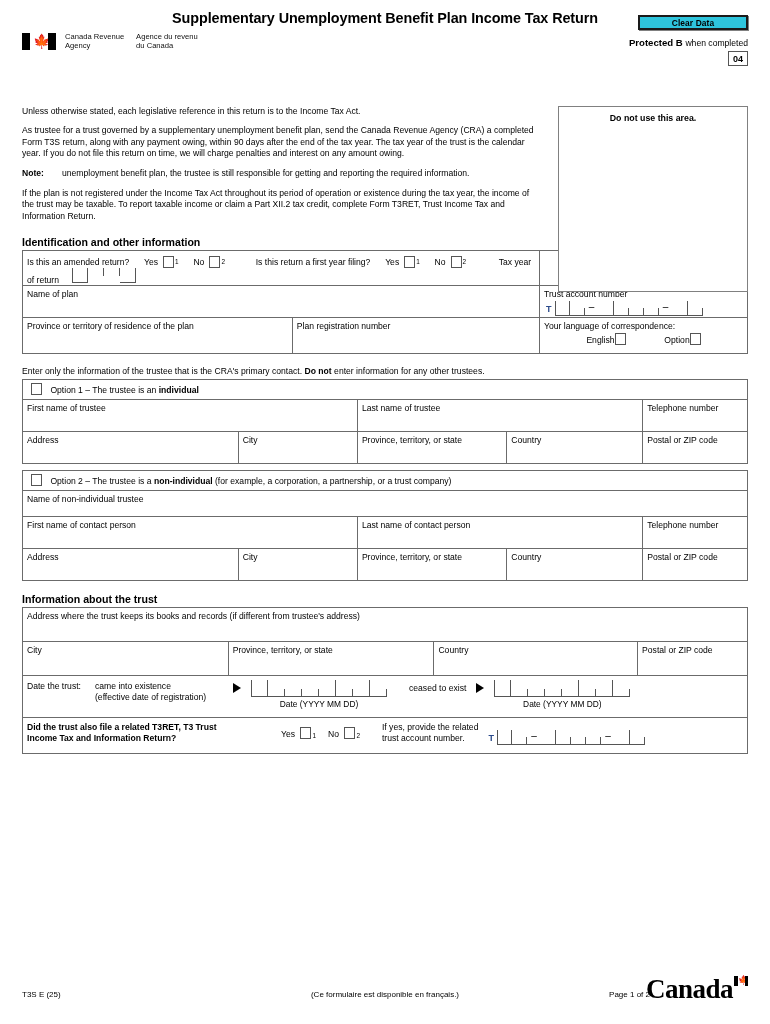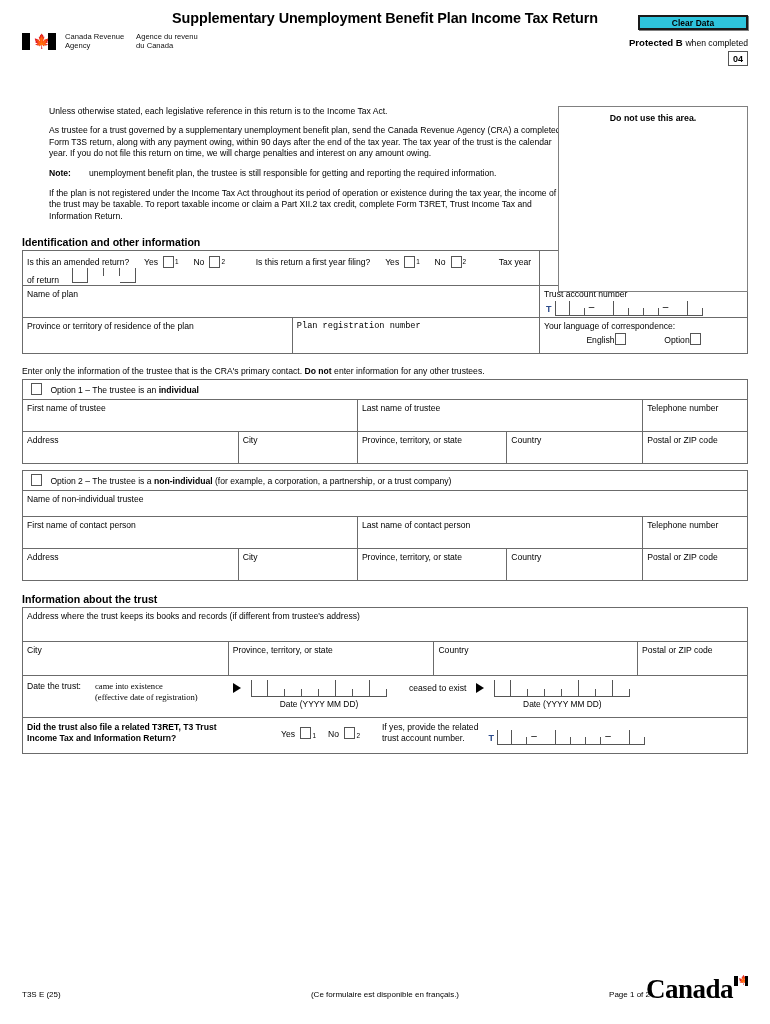--- a/index.html
+++ b/index.html
@@ -37,21 +37,21 @@
   .protected { position:absolute; right:22px; top:27px; font-size:9.6px; white-space:nowrap; }
   .protected b { font-size:9.6px; }
   .protected span { font-size:8.6px; }
   .box04 { position:absolute; right:22px; top:41px; width:20px; height:15px;
            border:1px solid #555; font-size:9px; font-weight:bold; text-align:center;
            line-height:14px; }
 
   .form-title { text-align:center; font-size:14.4px; font-weight:bold; margin-top:10px; letter-spacing:-0.1px; }
 
   
-  .intro-wrap { position:relative; margin-top:20px; padding:0 22px;margin-left:27px; }
+  .intro-wrap { position:relative; margin-top:20px; padding:0 22px; }
   .intro { width:512px; font-size:8.6px; line-height:11.4px; }
   .intro p { margin:0 0 8px 0; }
   .note { display:flex; margin:0 0 9px 0; }
   .note .nlbl { font-weight:bold; margin-right:4px; white-space:nowrap; }
   .note .ntxt { }
   .note .ntxt .indent { display:block; padding-left:14px; }
   a.link { color:#1a3fcf; font-weight:bold; text-decoration:underline; }
   .bold { font-weight:bold; }
 
   .donotuse {
@@ -255,21 +255,21 @@
                   <span class="c s"></span>
                 </span>
           </div>
         </td>
       </tr>
 
       <tr class="row-h36">
         <td style="width:262px;">
           <span class="lbl">Province or territory of residence of the plan</span>
         </td>
-        <td style="width:240px;font-family:Liberation Mono, monospace;">
+        <td style="width:240px;">
           <span class="lbl">Plan registration number</span>
         </td>
         <td>
           <span class="lbl">Your language of correspondence:</span>
           <div style="text-align:center;margin-top:2px;">
             <span>English</span><span class="cb"></span>
             <span style="display:inline-block;width:34px"></span>
             <span>Option</span><span class="cb"></span>
           </div>
         </td>
@@ -389,21 +389,21 @@
         </td>
         <td style="width:110px;">
           <span class="lbl">Postal or ZIP code</span>
         </td>
       </tr>
 
       <tr style="height:42px;padding-left:28px;">
         <td colspan="4" style="padding:5px 4px 0 4px;">
           <div style="display:flex;align-items:flex-start;">
             <span class="lbl" style="width:68px;">Date the trust:</span>
-            <span style="width:130px;line-height:11px;font-family:Liberation Serif, serif;">
+            <span style="width:130px;line-height:11px;">
               <span class="lbl">came into existence</span><br>
               <span class="lbl">(effective date of registration)</span>
             </span>
             <span class="tri" style="margin:2px 10px 0 8px;"></span>
             <span style="display:inline-block;">
               <span class="datecomb">
                 <span class="c first"></span>
                     <span class="c s"></span>
                     <span class="c s"></span>
                     <span class="c s"></span>

